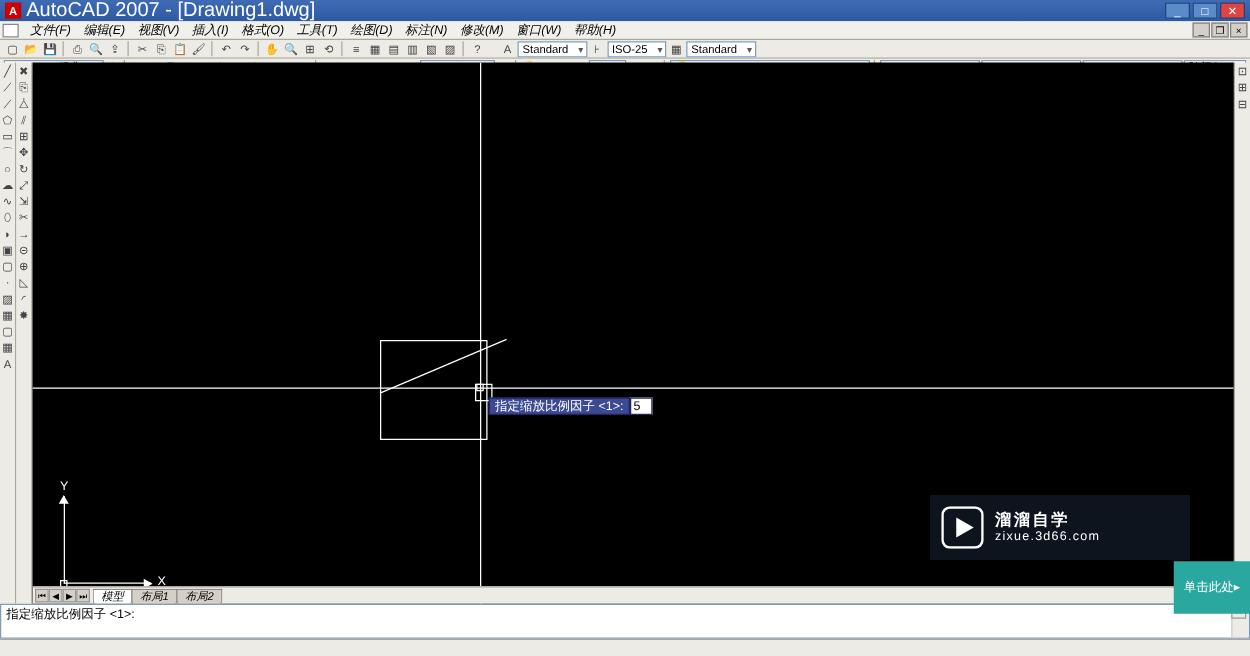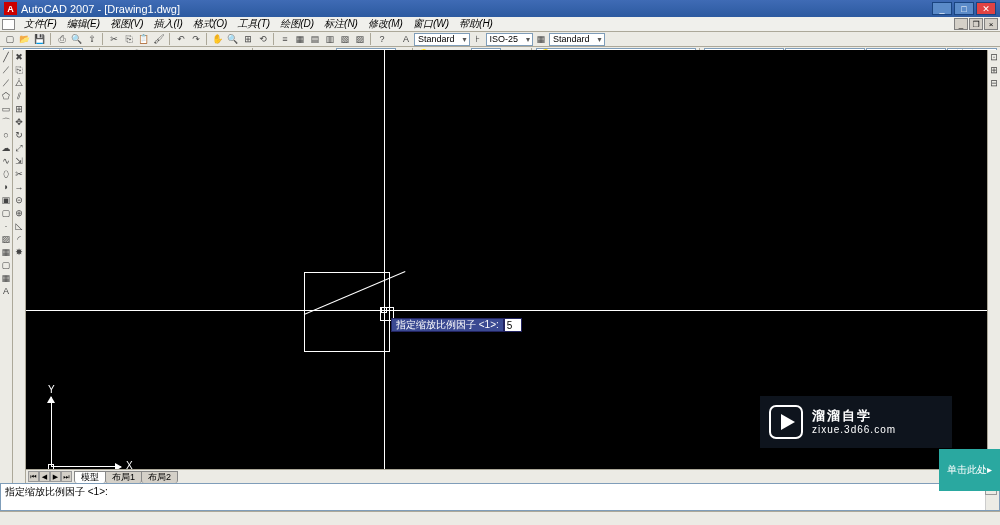--- a/index.html
+++ b/index.html
@@ -1,19 +1,19 @@
 <!DOCTYPE html>
 <html><head>
 <meta charset="utf-8">
 <style>
 * { margin:0; padding:0; box-sizing:border-box; font-family:"Microsoft YaHei", Arial, sans-serif; }
 body { width:1000px; height:525px; background:#d4d0c8; overflow:hidden; position:relative; font-size:10px; }
 .win-titlebar { height:17px; background:linear-gradient(to bottom,#3f6bb5,#2c5aa0); display:flex; align-items:center; padding:0 4px; color:#fff; }
 .win-titlebar .icon { width:13px; height:13px; background:#c00; margin-right:4px; display:flex; align-items:center; justify-content:center; font-size:9px; font-weight:bold; }
-.win-titlebar .title { flex:1; font-size:11px; }
+.win-titlebar .title { flex:1; font-size:16px; }
 .win-btns { display:flex; gap:2px; }
 .win-btn { width:20px; height:13px; background:#5b8bc9; border:1px solid #1a4480; color:#fff; display:flex; align-items:center; justify-content:center; font-size:9px; cursor:pointer; }
 .win-btn.close { background:#e04343; }
 .menubar { height:15px; background:#f0f0ec; display:flex; align-items:center; padding:0 2px; gap:2px; font-size:10px; border-bottom:1px solid #aca899; }
 .menubar .mdi-icon { width:13px; height:11px; background:#fff; border:1px solid #888; margin-right:3px; }
 .menu-item { padding:0 4px; cursor:pointer;font-style:italic; }
 .mdi-btns { margin-left:auto; display:flex; gap:1px; }
 .mdi-btn { width:14px; height:12px; background:#d4d0c8; border:1px solid #808080; font-size:8px; display:flex; align-items:center; justify-content:center; cursor:pointer; }
 .toolbar { height:15px; background:#ecebe5; display:flex; align-items:center; padding:0 3px; gap:1px; border-bottom:1px solid #aca899; }
 .tb-btn { width:14px; height:13px; border:1px solid transparent; display:flex; align-items:center; justify-content:center; cursor:pointer; font-size:9px; color:#444; }
@@ -41,28 +41,28 @@
 .ucs-xarr { position:absolute; left:77px; bottom:-4px; width:0; height:0; border-top:4px solid transparent; border-bottom:4px solid transparent; border-left:7px solid #fff; }
 .ucs-box { position:absolute; left:10px; bottom:-3px; width:6px; height:6px; border:1px solid #fff; }
 .ucs-ylbl { position:absolute; left:10px; bottom:72px; color:#fff; font-size:10px; }
 .ucs-xlbl { position:absolute; left:88px; bottom:-4px; color:#fff; font-size:10px; }
 .dyn-prompt { position:absolute; left:365px; top:268px; display:flex; height:14px; }
 .dyn-label { background:#3b4a92; color:#fff; border:1px solid #222360; padding:0 4px; font-size:10px; display:flex; align-items:center; }
 .dyn-input { background:#fff; border:1px solid #222360; width:18px; font-size:10px; padding:0 2px; }
 .tabs { position:absolute; bottom:0; left:0; right:0; height:14px; background:#ecebe5; display:flex; align-items:center; font-size:9px; border-top:1px solid #aca899; }
 .tab-nav { display:flex; gap:0; padding:0 2px; }
 .tab-navbtn { width:11px; height:11px; border:1px solid #999; background:#d4d0c8; font-size:7px; display:flex; align-items:center; justify-content:center; cursor:pointer; }
-.tab { padding:0 6px; height:12px; background:#fff; border:1px solid #888; border-bottom:none; border-radius:0 0 3px 3px; cursor:pointer; margin-right:-1px; display:flex; align-items:center; }
+.tab { padding:0 6px; height:12px; background:#fff; border:1px solid #888; border-bottom:none; border-radius:0 0 3px 3px; cursor:pointer; margin-right:-1px; display:flex; align-items:center;font-style:italic; }
 .tab.inactive { background:#d4d0c8; }
 .cmdline-area { position:absolute; bottom:0; left:0; right:0; height:42px; }
 .cmdline { height:28px; background:#fff; border:1px solid #7f9db9; padding:2px 4px; font-family:"SimSun",monospace; font-size:10px; line-height:12px; overflow:hidden; position:relative; }
 .cmdline .scroll { position:absolute; right:0; top:0; bottom:0; width:14px; background:#ecebe5; border-left:1px solid #ccc; }
 .statusbar { height:14px; background:#ecebe5; border-top:1px solid #aca899; display:flex; align-items:center; font-size:9px; padding:0 4px; gap:4px; }
 .close-x { position:absolute; right:2px; top:-1px; width:12px; height:12px; border:1px solid #999; background:#ecebe5; font-size:9px; display:flex; align-items:center; justify-content:center; cursor:pointer; }
-.watermark { position:absolute; right:35px; bottom:35px; width:192px; height:52px; background:rgba(20,28,40,0.72); color:#fff; display:flex; align-items:center; padding:4px 8px; gap:8px; pointer-events:none; }
+.watermark { position:absolute; right:35px; bottom:35px; width:208px; height:52px; background:rgba(20,28,40,0.72); color:#fff; display:flex; align-items:center; padding:4px 8px; gap:8px; pointer-events:none; }
 .wm-icon { width:36px; height:36px; display:flex; align-items:center; justify-content:center; }
 .wm-text { display:flex; flex-direction:column; font-size:13px; line-height:1.2; font-weight:bold; letter-spacing:2px; }
 .wm-url { font-size:10px; letter-spacing:1px; font-weight:normal; }
 .tooltip-box { position:absolute; right:0; bottom:48px; background:#ffffe1; border:1px solid #000; padding:1px 6px; font-size:10px; }
 .clicklink { position:absolute; right:0; bottom:34px; background:#2aa8a0; color:#fff; padding:14px 8px; font-size:10px; }
 .row3 { height:15px; background:#ecebe5; display:flex; align-items:center; padding:0 3px; gap:1px; border-bottom:1px solid #aca899; }
 .layer-combo { min-width:160px; }
 .linetype-combo { min-width:80px; }
 </style>
 </head>

